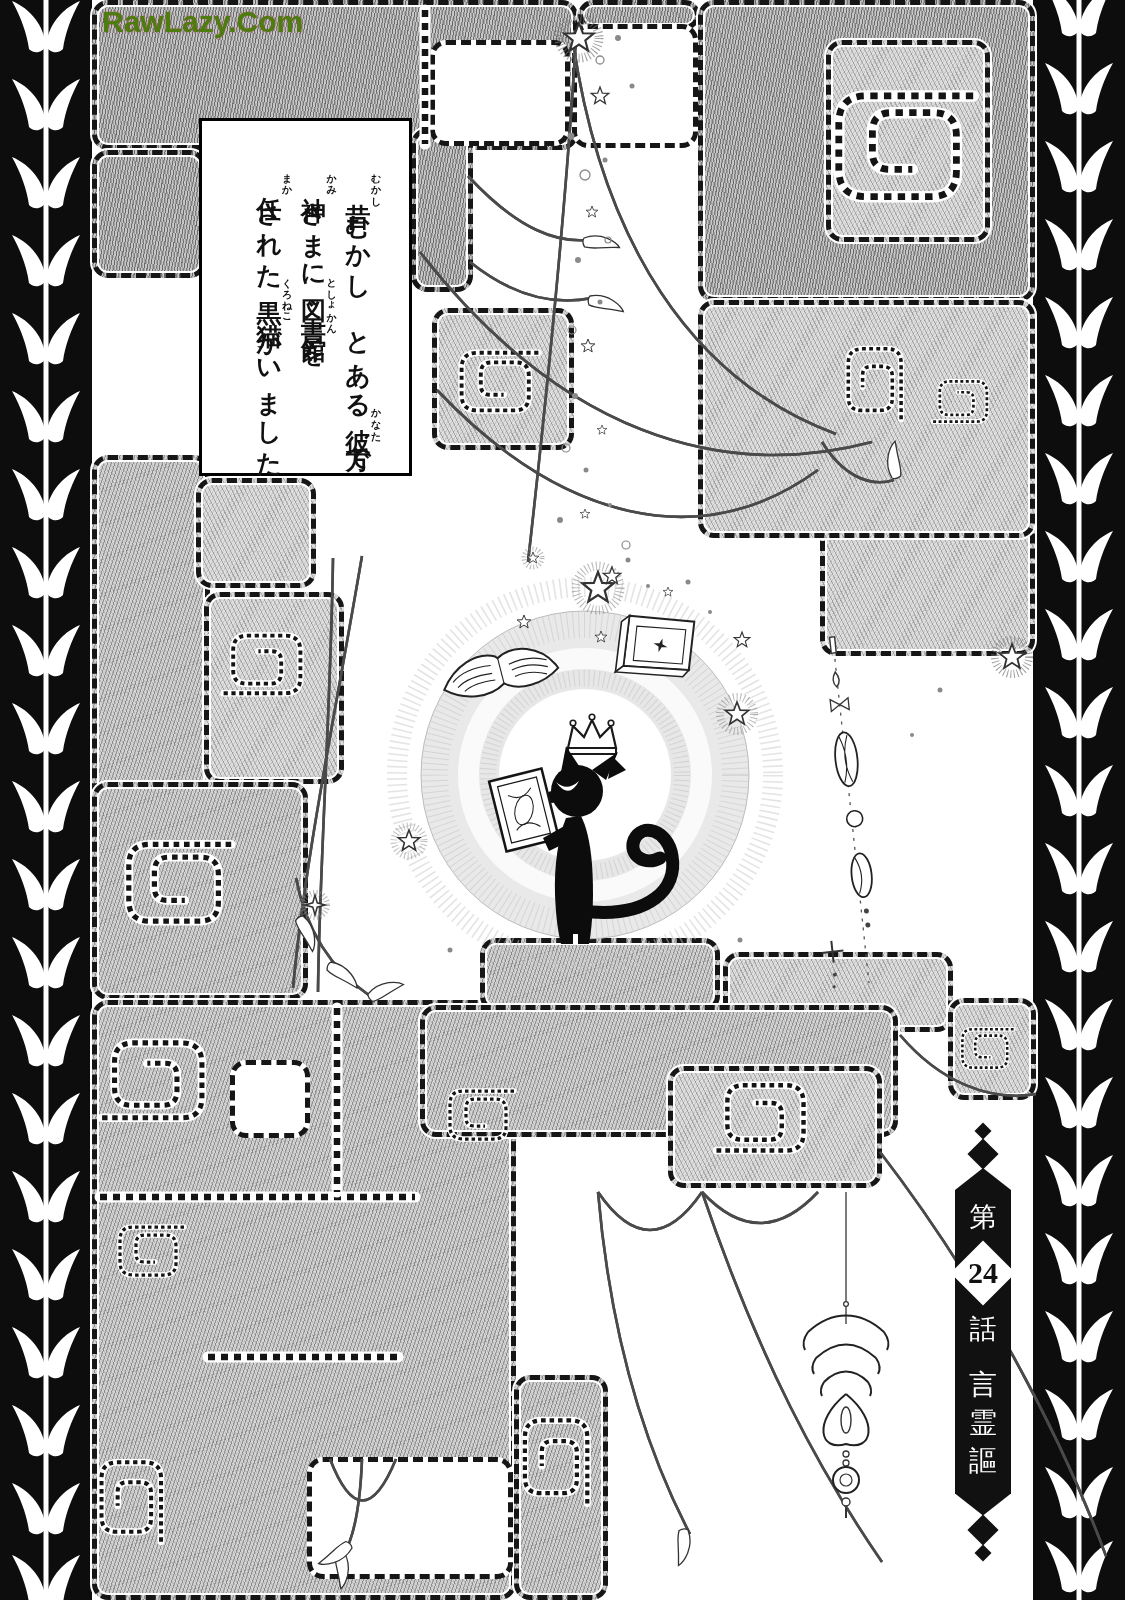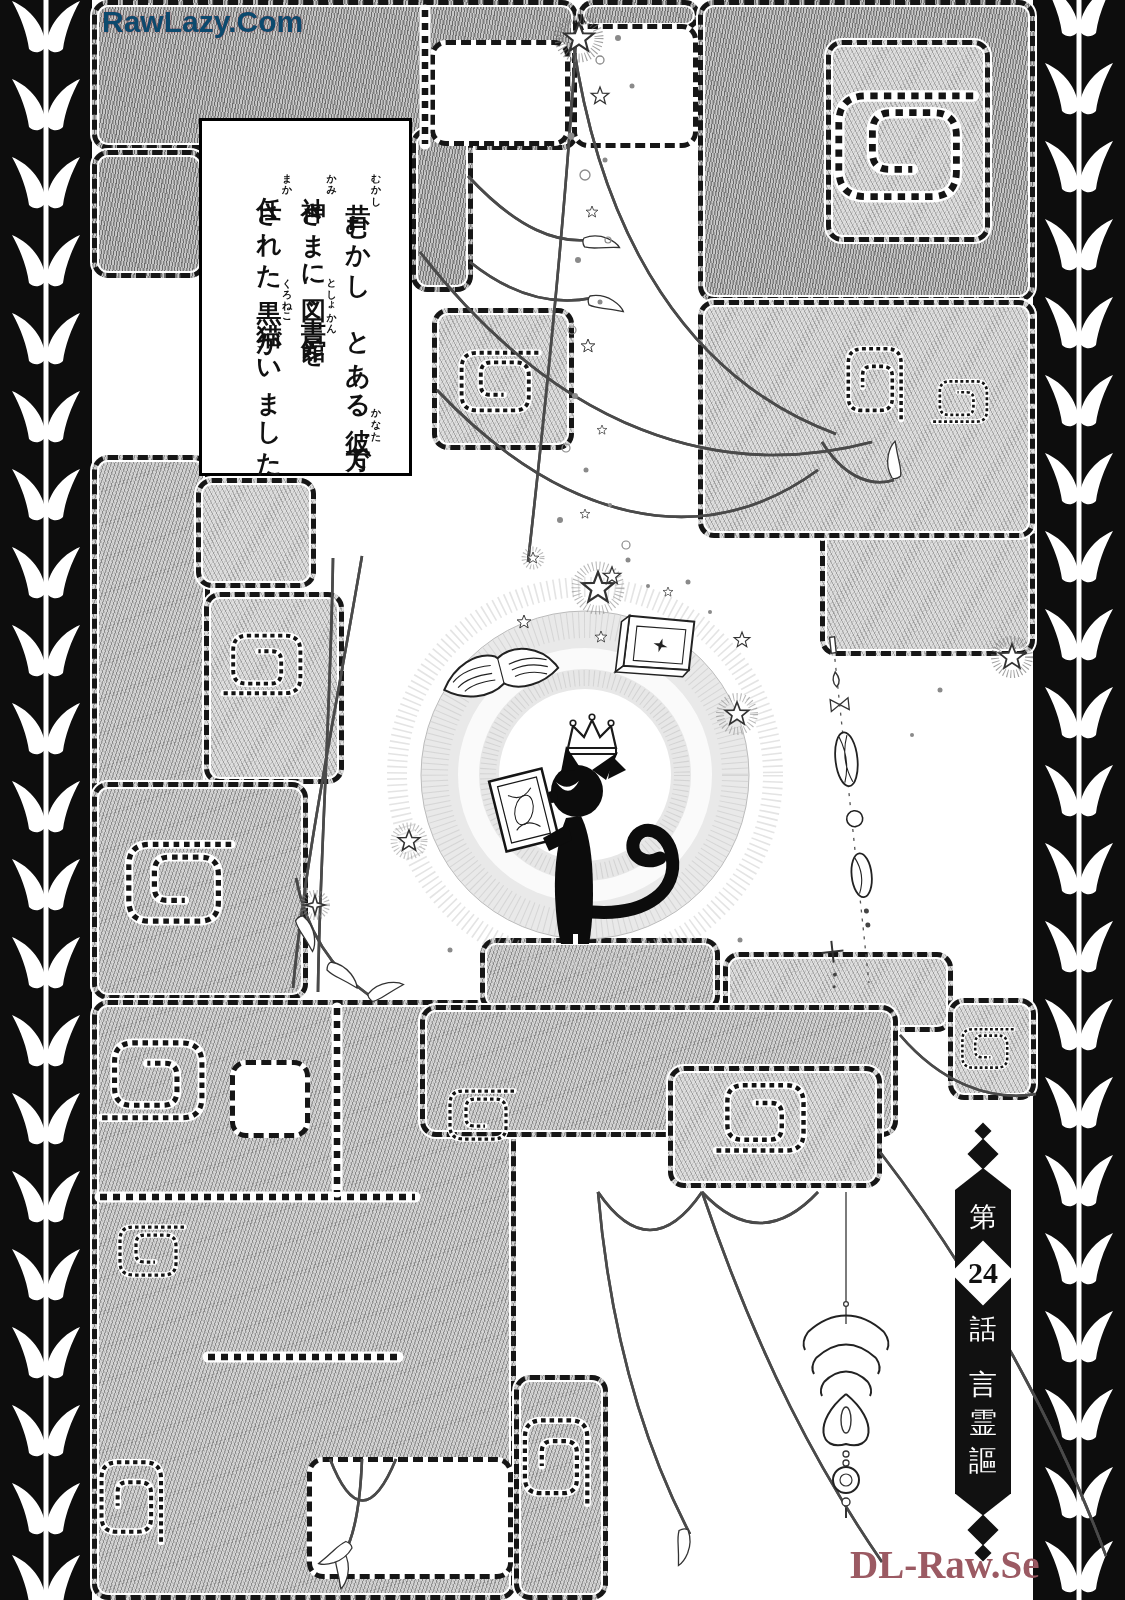--- a/index.html
+++ b/index.html
@@ -49,21 +49,21 @@
   .bbody{width:56px;background:#111;color:#fff;display:flex;flex-direction:column;
          align-items:center;padding:10px 0 14px;}
   .bchar{font-size:27px;line-height:1.25;}
   .num-diamond{width:46px;height:46px;background:#fff;transform:rotate(45deg);margin:16px 0;
                display:flex;align-items:center;justify-content:center;}
   .num-diamond span{transform:rotate(-45deg);color:#111;font-family:"Liberation Serif",serif;
                     font-size:30px;font-weight:bold;}
   .btitle{display:flex;flex-direction:column;margin-top:20px;}
   .bt-char{font-size:28px;line-height:1.0;margin:5px 0;}
   
-  .wm-top{position:absolute;left:102px;top:5px;z-index:6;color:#0c4a6e;
+  .wm-top{position:absolute;left:102px;top:5px;z-index:6;color:#4d7c0f;
           font:bold 30px "Liberation Sans",sans-serif;text-shadow:0 0 2px rgba(170,25,35,.55);}
   .wm-bottom{position:absolute;left:850px;top:1542px;z-index:6;color:#9b5a63;
              font:bold 39px "Liberation Serif",serif;}
 </style>
 </head>
 <body>
 
 <div class="page">
 
   <svg class="sideborder left" viewBox="0 0 92 1600">
@@ -403,14 +403,13 @@
           <span class="bt-char">霊</span>
           <span class="bt-char">謳</span>
         </div>
     </div>
     <div class="tri down"></div>
     <div class="fin big"></div>
     <div class="fin"></div>
   </div>
 
   <div class="wm-top">RawLazy.Com</div>
-  <div class="wm-bottom">DL-Raw.Se</div>
 </div>
 
 </body></html>

